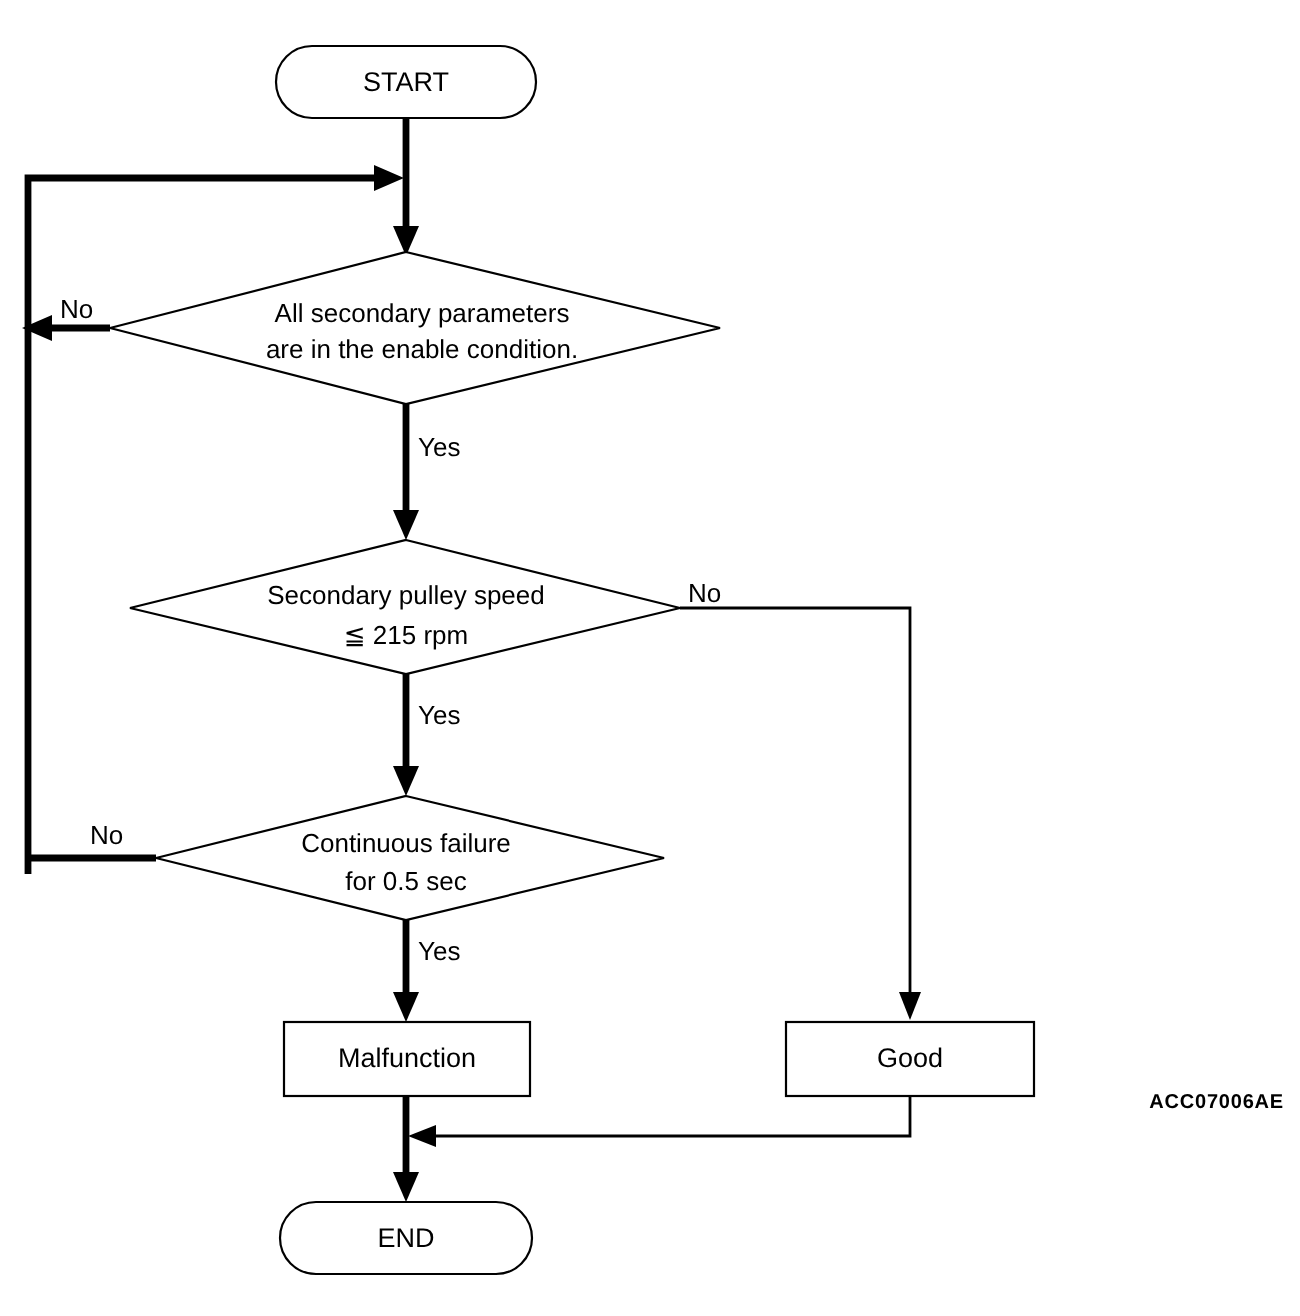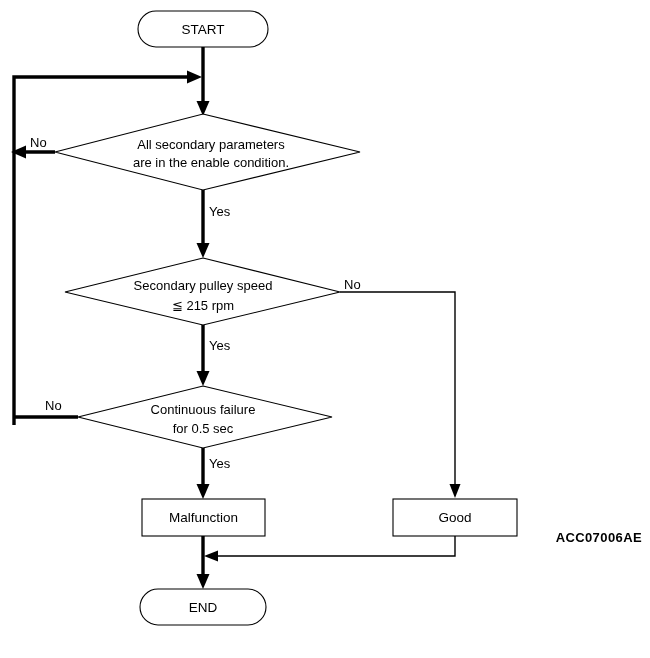--- a/index.html
+++ b/index.html
@@ -10,21 +10,21 @@
   body {
     width: 650px;
     height: 658px;
     font-family: "Liberation Sans", sans-serif;
     position: relative;
     overflow: hidden;
   }
   #flowchart-root {
     position: absolute;
     left: 0;
-    top: 0;
+    top: 12px;
     width: 650px;
     height: 557px;
   }
   svg.flow {
     display: block;
     width: 650px;
     height: 658px;
   }
   .shape-outline {
     fill: #ffffff;
@@ -65,21 +65,21 @@
   }
   .arrow-solid {
     fill: #000000;
     stroke: none;
   }
   .ref-code {
     position: absolute;
     right: 8px;
     bottom: 12px;
     font-family: "Liberation Sans", sans-serif;
-    font-size: 13px;
+    font-size: 10px;
     font-weight: bold;
     letter-spacing: 0.4px;
     color: #000000;
   }
 </style>
 </head>
 <body>
 
 <div id="flowchart-root">
   <svg class="flow" viewBox="0 0 650 658" xmlns="http://www.w3.org/2000/svg">

